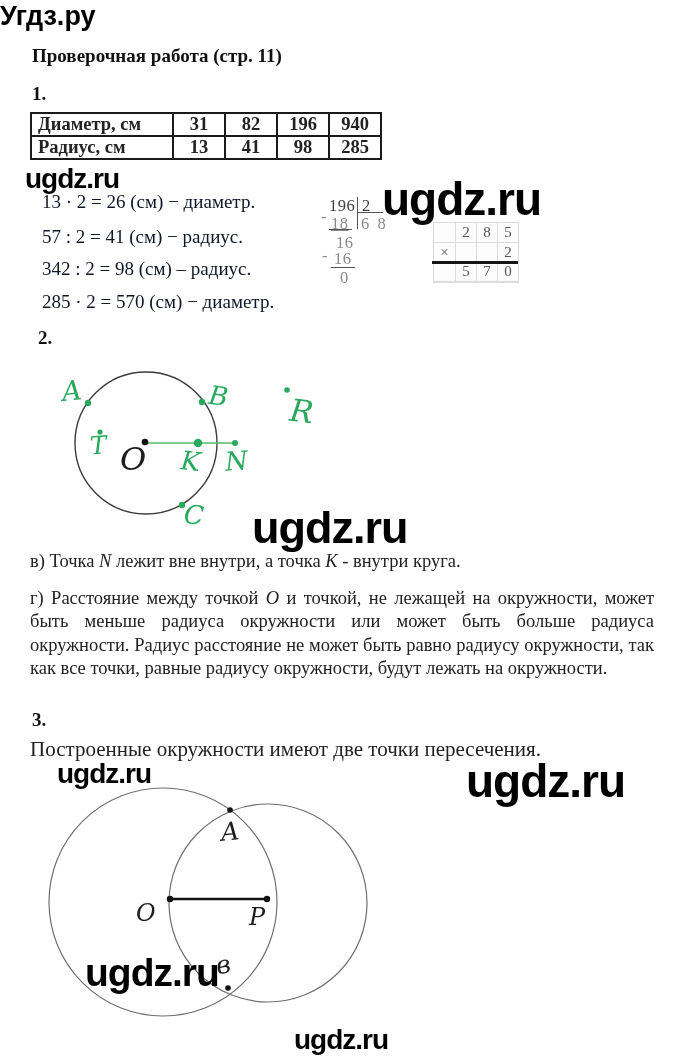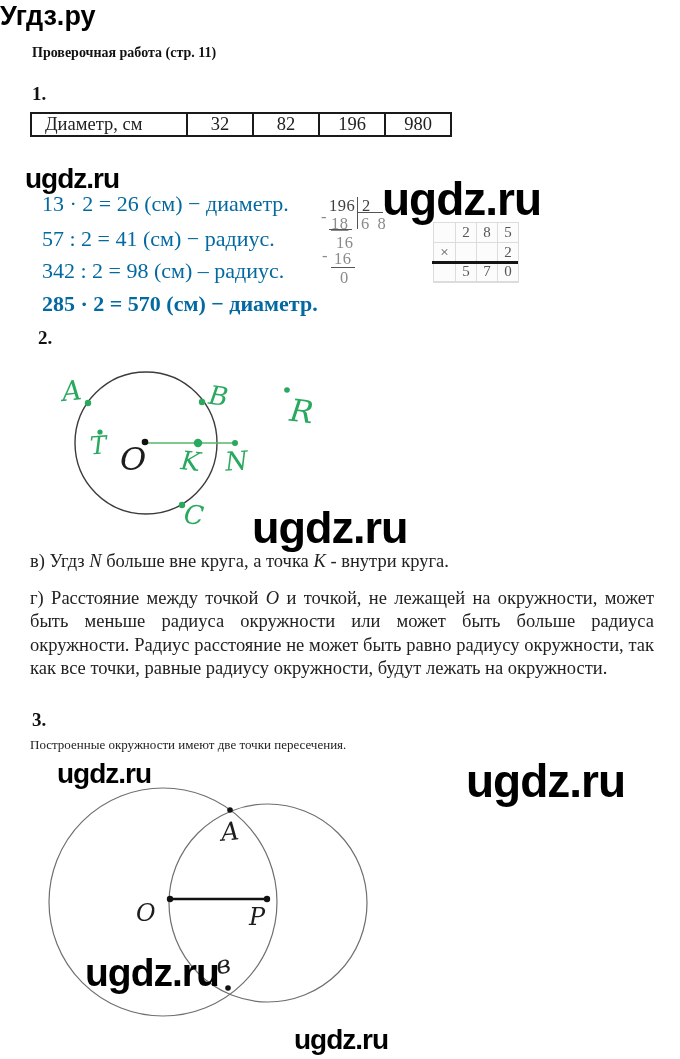--- a/index.html
+++ b/index.html
@@ -5,37 +5,37 @@
   html,body{margin:0;padding:0;}
   body{
     width:680px;height:1059px;position:relative;background:#ffffff;
     font-family:"Liberation Serif",serif;color:#1c1c1c;overflow:hidden;
   }
   .abs{position:absolute;}
   .site-title{
     top:1px;left:0;width:680px;text-align:left;
     font-family:"Liberation Sans",sans-serif;font-weight:bold;font-size:27px;color:#000;
   }
-  .heading{top:45px;left:32px;font-weight:bold;font-size:14px;color:#111;}
+  .heading{top:45px;left:32px;font-weight:bold;font-size:19px;color:#111;}
   .tasknum{font-weight:bold;font-size:19px;color:#111;}
   .t1num{top:83px;left:32px;}
   .t2num{top:327px;left:38px;}
   .t3num{top:709px;left:32px;}
 
   table.vals{border-collapse:collapse;position:absolute;top:112px;left:30px;}
   table.vals td{
-    border:2px solid #1a1a1a;font-size:18.5px;height:21px;padding:0 13px;
-    text-align:center;color:#222;
+    border:2px solid #1a1a1a;font-size:18.5px;height:21px;padding:0 6px;
+    text-align:center;color:#222;font-weight:bold;
   }
   table.vals td.lbl{width:128px;text-align:left;}
   table.vals td.v{width:38px;}
   .green{color:#2db168;}
 
-  .eq{left:42px;font-size:22px;color:#0369a1;}
-  .eq0{top:191px;} .eq1{top:226px;} .eq2{top:258px;} .eq3{top:291px;font-weight:bold;}
+  .eq{left:42px;font-size:19px;color:#0f172a;}
+  .eq0{top:191px;} .eq1{top:226px;} .eq2{top:258px;} .eq3{top:291px;}
 
   
   .dv{font-size:16.5px;color:#8a8a8a;letter-spacing:0.5px;}
   .dv.dark{color:#3f3f3f;}
   .line{background:#555;}
 
   
   .mult{
     top:222px;left:433px;width:84px;height:59px;
     display:grid;grid-template-columns:21px 20px 20px 20px;grid-template-rows:19px 18px 19px;
@@ -67,39 +67,46 @@
     line-height:1;white-space:nowrap;
   }
   .hgreen{color:#29a95e;}
   .hblack{color:#1d1d1d;}
 
   .answer-line{top:551px;left:30px;font-size:18.5px;color:#222;}
   .answer-par{
     top:587px;left:30px;width:624px;font-size:18.5px;line-height:23.3px;color:#222;
     text-align:justify;
   }
-  .statement{top:737px;left:30px;font-size:13px;color:#222;}
+  .statement{top:737px;left:30px;font-size:21px;color:#222;}
   i{font-style:italic;}
 </style>
 </head>
 <body>
 
 <div class="abs site-title">Угдз.ру</div>
 <div class="abs heading">Проверочная работа (стр. 11)</div>
 
 <div class="abs tasknum t1num">1.</div>
 
 <table class="vals">
   <tbody>
       <tr>
     <td class="lbl">Диаметр, см</td>
-    <td class="v green">32</td>
+    <td class="v green">31</td>
     <td class="v">82</td>
     <td class="v">196</td>
-    <td class="v green">980</td>
+    <td class="v green">940</td>
+  </tr>
+  <tr>
+    <td class="lbl">Радиус, см</td>
+    <td class="v">13</td>
+    <td class="v green">41</td>
+    <td class="v green">98</td>
+    <td class="v">285</td>
   </tr>
 </tbody>
   </table>
 
 <div class="abs wm wm1">ugdz.ru</div>
 
 <div class="abs eq eq0">13 · 2 = 26 (см) − диаметр.</div>
 <div class="abs eq eq1">57 : 2 = 41 (см) − радиус.</div>
 <div class="abs eq eq2">342 : 2 = 98 (см) – радиус.</div>
 <div class="abs eq eq3">285 · 2 = 570 (см) − диаметр.</div>
@@ -158,21 +165,21 @@
   <span class="hand hgreen" style="top:73px;left:50px;font-size:25px;transform:rotate(-4deg);">T</span>
   <span class="hand hblack" style="top:83px;left:80px;font-size:32px;">O</span>
   <span class="hand hgreen" style="top:88px;left:141px;font-size:26px;transform:rotate(6deg);">K</span>
   <span class="hand hgreen" style="top:88px;left:185px;font-size:26px;transform:rotate(-4deg);">N</span>
   <span class="hand hgreen" style="top:142px;left:144px;font-size:26px;transform:rotate(5deg);">C</span>
   <span class="hand hgreen" style="top:36px;left:250px;font-size:31px;transform:rotate(7deg);">R</span>
 </div>
 
 <div class="abs wm wm3">ugdz.ru</div>
 
-<div class="abs answer-line"><span>в) Угдз </span><i>N</i><span> больше вне круга, а точка </span><i>K</i><span> - внутри круга.</span></div>
+<div class="abs answer-line"><span>в) Точка </span><i>N</i><span> лежит вне внутри, а точка </span><i>K</i><span> - внутри круга.</span></div>
 
 <div class="abs answer-par"><span>г) Расстояние между точкой </span><i>O</i><span> и точкой, не лежащей на окружности, может быть меньше радиуса окружности или может быть больше радиуса окружности. Радиус расстояние не может быть равно радиусу окружности, так как все точки, равные радиусу окружности, будут лежать на окружности.</span></div>
 
 <div class="abs tasknum t3num">3.</div>
 <div class="abs statement">Построенные окружности имеют две точки пересечения.</div>
 
 <div class="abs wm wm4">ugdz.ru</div>
 <div class="abs wm wm5">ugdz.ru</div>
 
 <div class="fig fig3">

